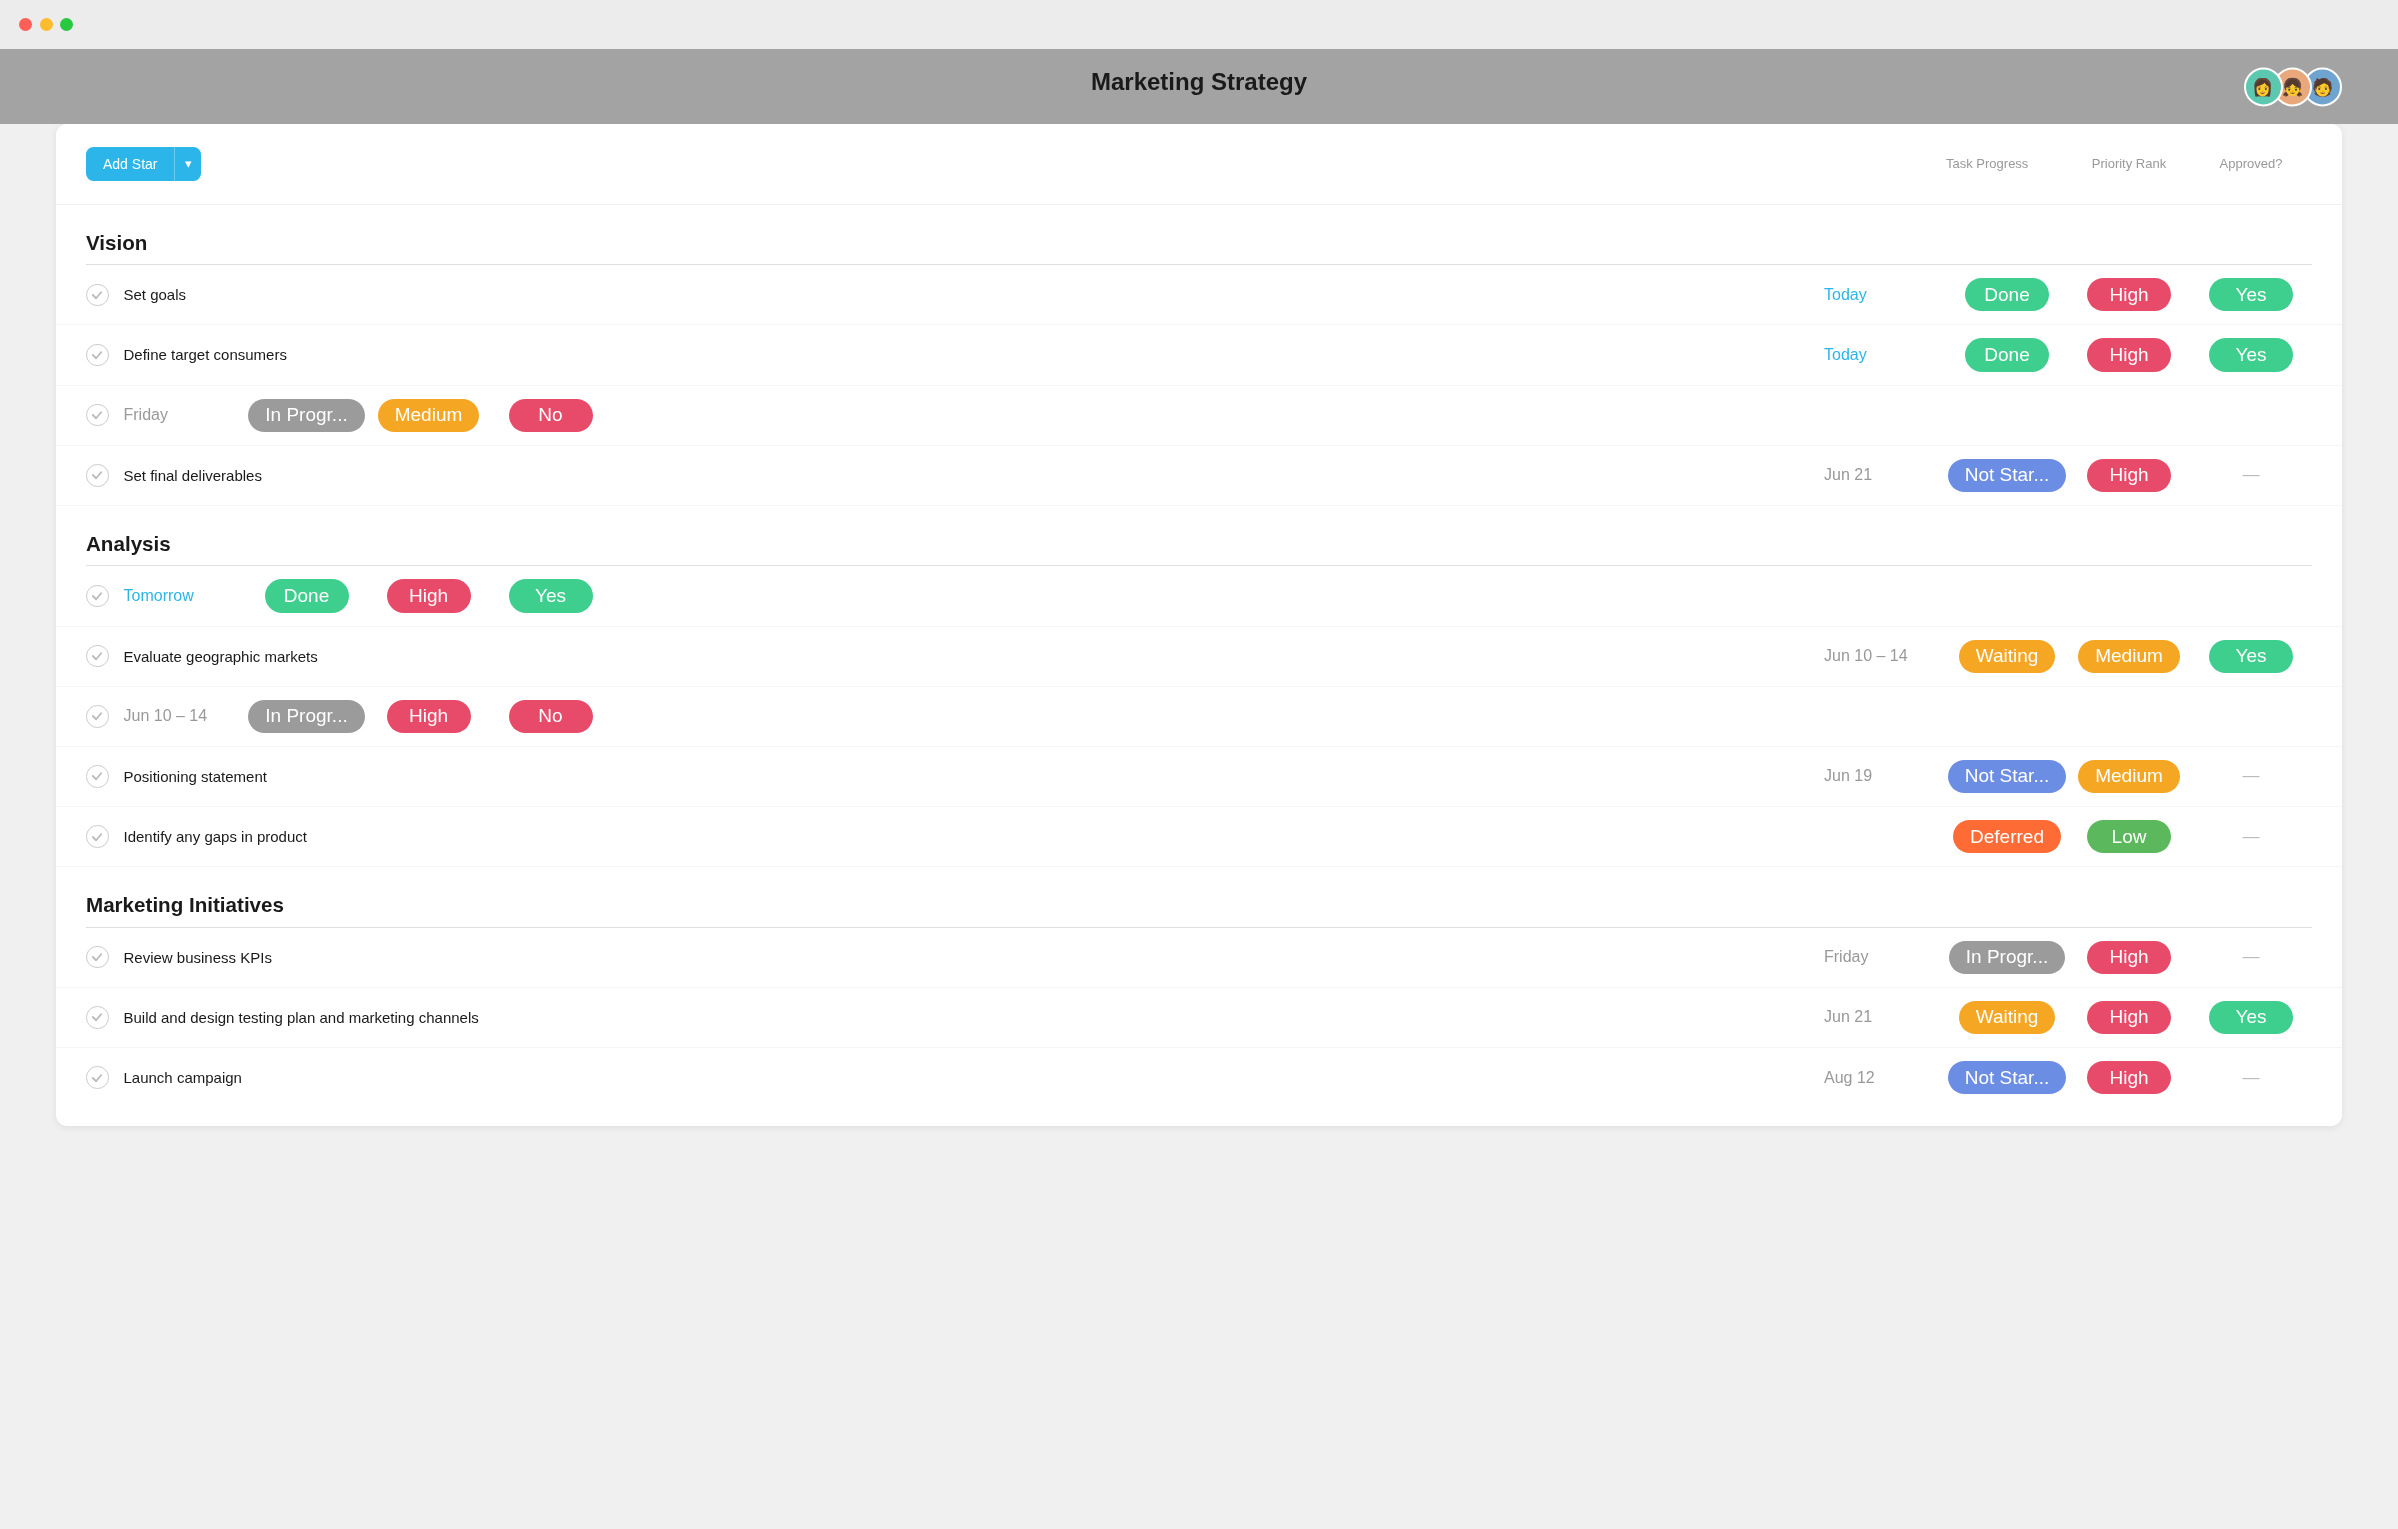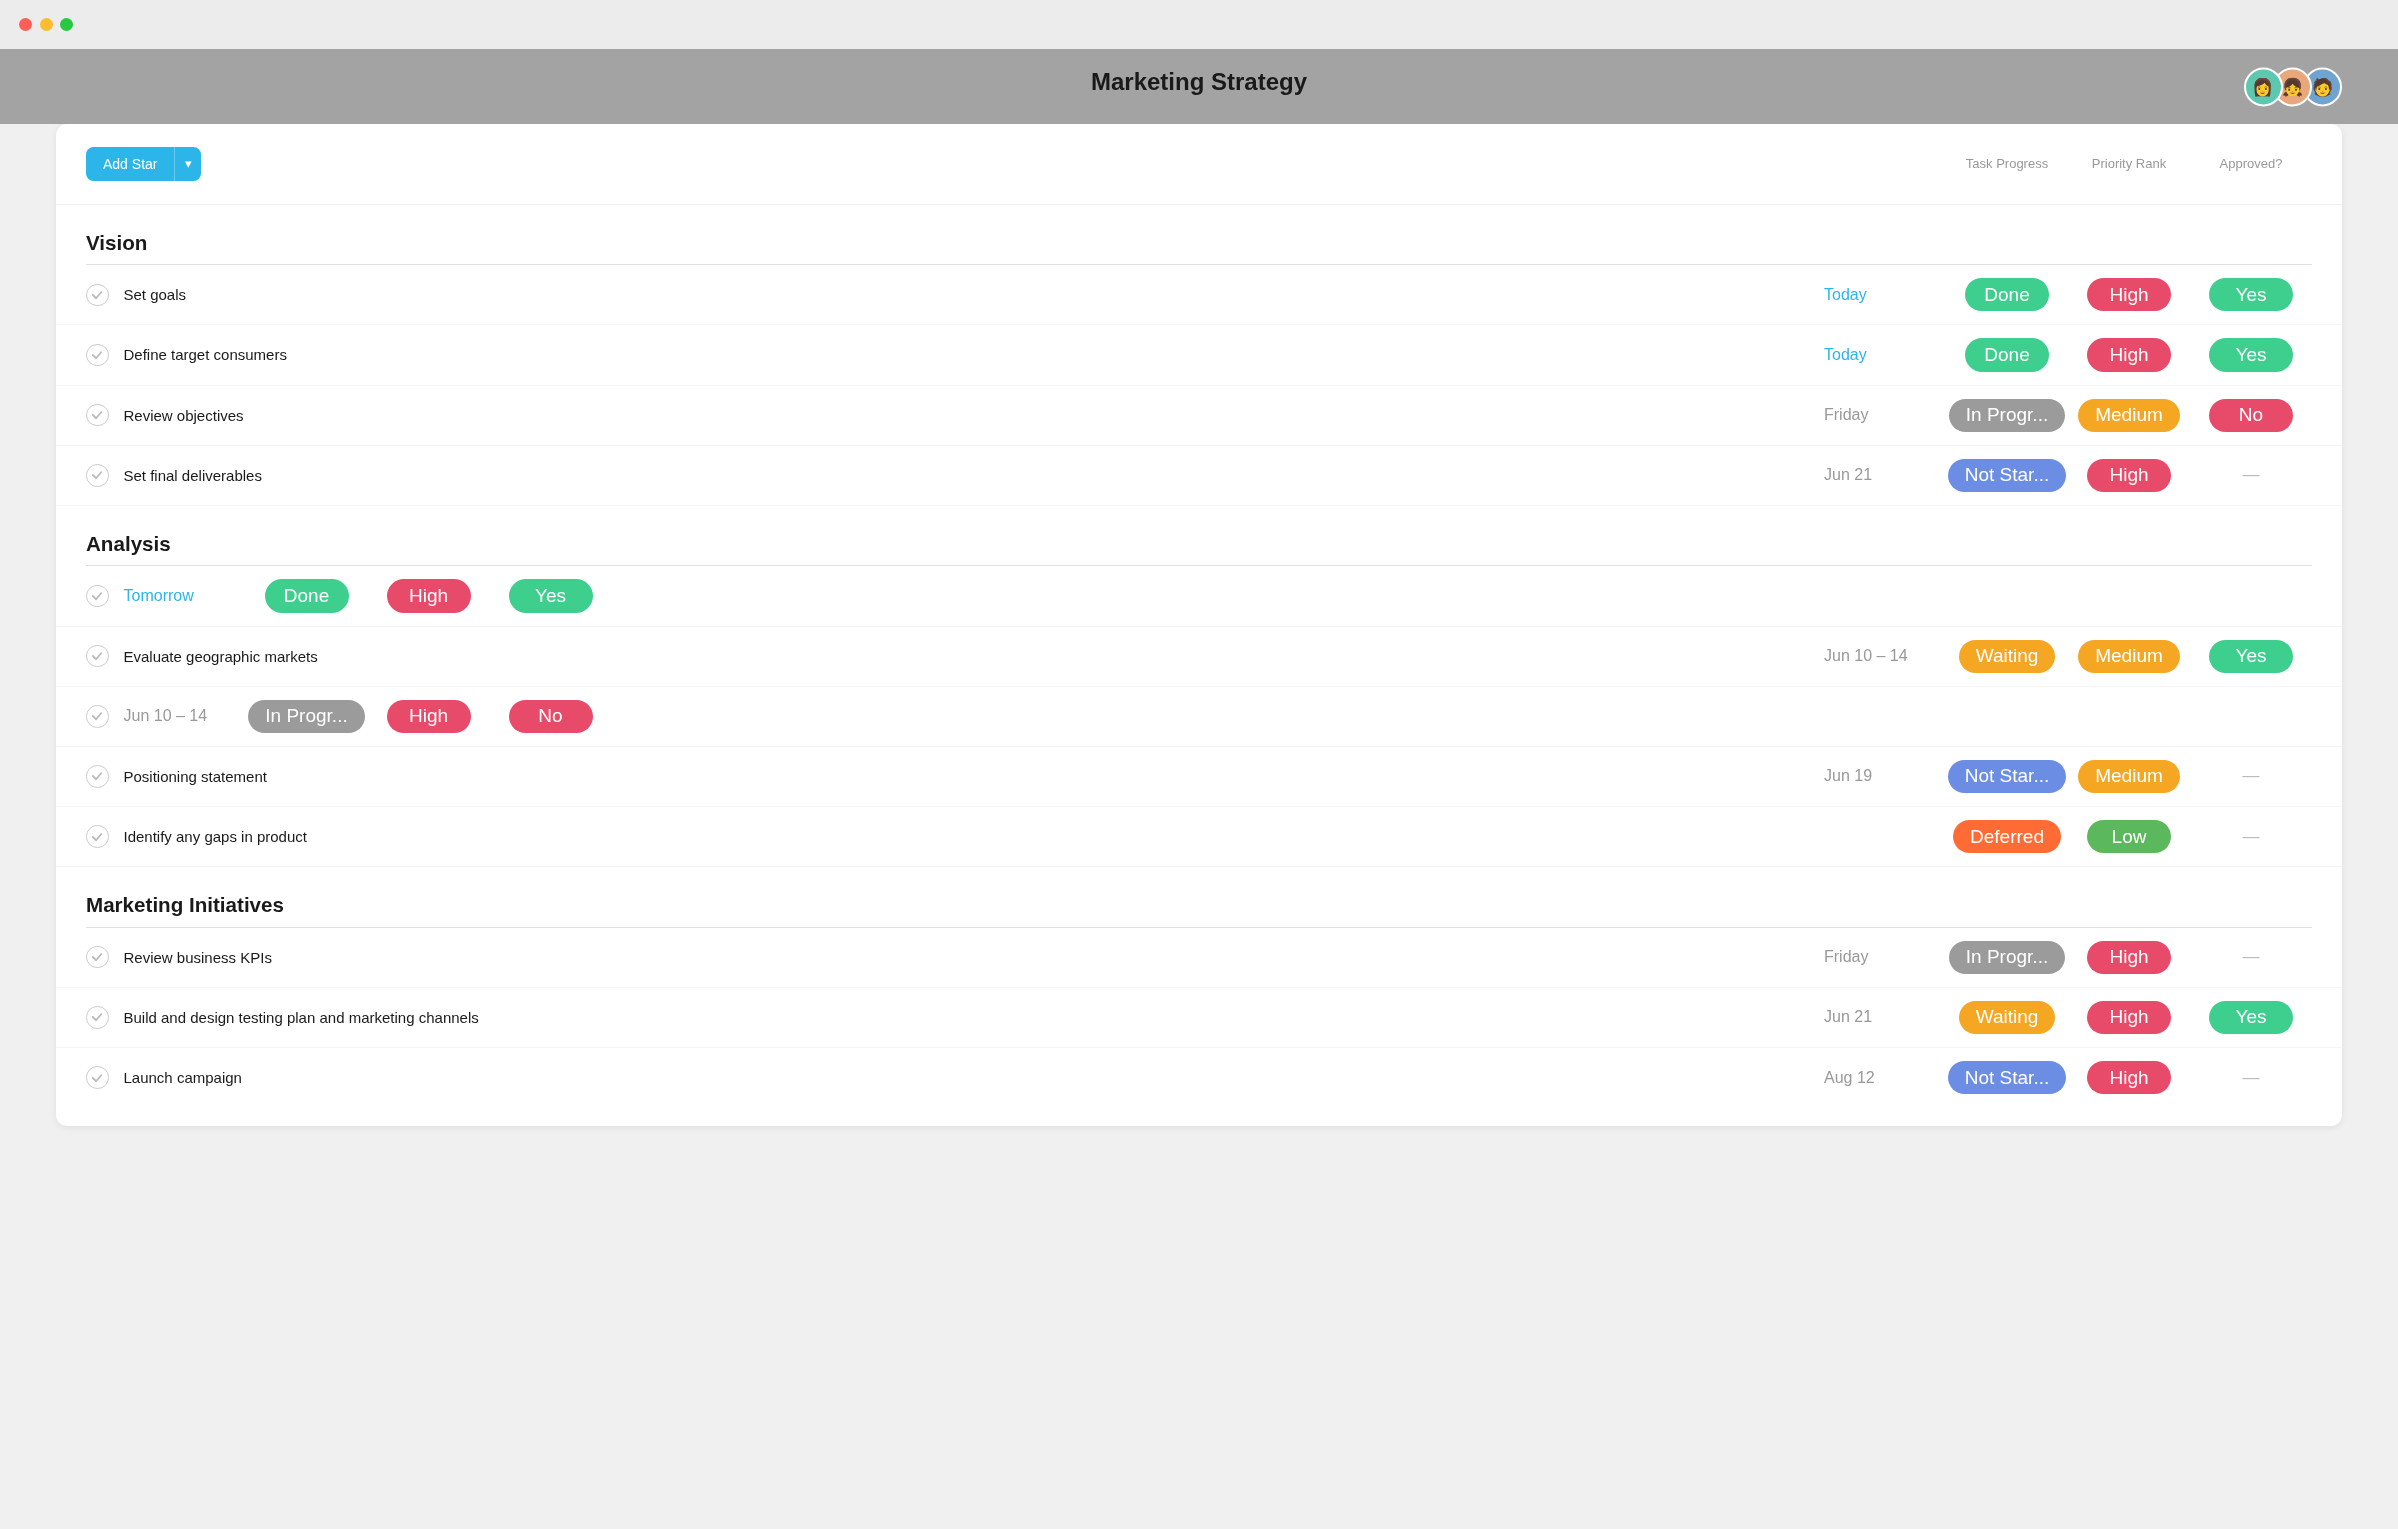--- a/index.html
+++ b/index.html
@@ -104,21 +104,21 @@
       font-size: 13px;
       border-radius: 0 7.5px 7.5px 0;
       cursor: pointer;
       border-left: 0.9px solid rgba(255,255,255,0.3);
     }
     .col-header {
       color: #999;
       font-size: 13px;
       font-weight: 400;
     }
-    .col-task-progress { width: 122px; text-align: center; }
+    .col-task-progress { width: 122px; text-align: left; }
     .col-priority { width: 122px; text-align: center; }
     .col-approved { width: 122px; text-align: center; }
     .section-header {
       padding: 26px 30px 9.4px 30px;
       display: flex;
       align-items: center;
     }
     .section-title {
       font-size: 20.6px;
       font-weight: 600;
@@ -280,21 +280,20 @@
               <span class="badge badge-yes">Yes</span>
             </div>
           </div>
         </div>
         <div class="task-row">
           <div class="check-icon checked">
             <svg width="12" height="12" viewBox="0 0 13 13" fill="none">
               <path d="M2 6.5L5.5 10L11 3.5" stroke="#bbb" stroke-width="2" stroke-linecap="round" stroke-linejoin="round"></path>
             </svg>
           </div>
-          <div class="task-name">Review objectives</div>
           <div class="task-date date-normal">Friday</div>
           <div class="task-cols">
             <div class="task-col">
               <span class="badge badge-inprog">In Progr...</span>
             </div>
             <div class="task-col">
               <span class="badge badge-medium">Medium</span>
             </div>
             <div class="task-col">
               <span class="badge badge-no">No</span>

